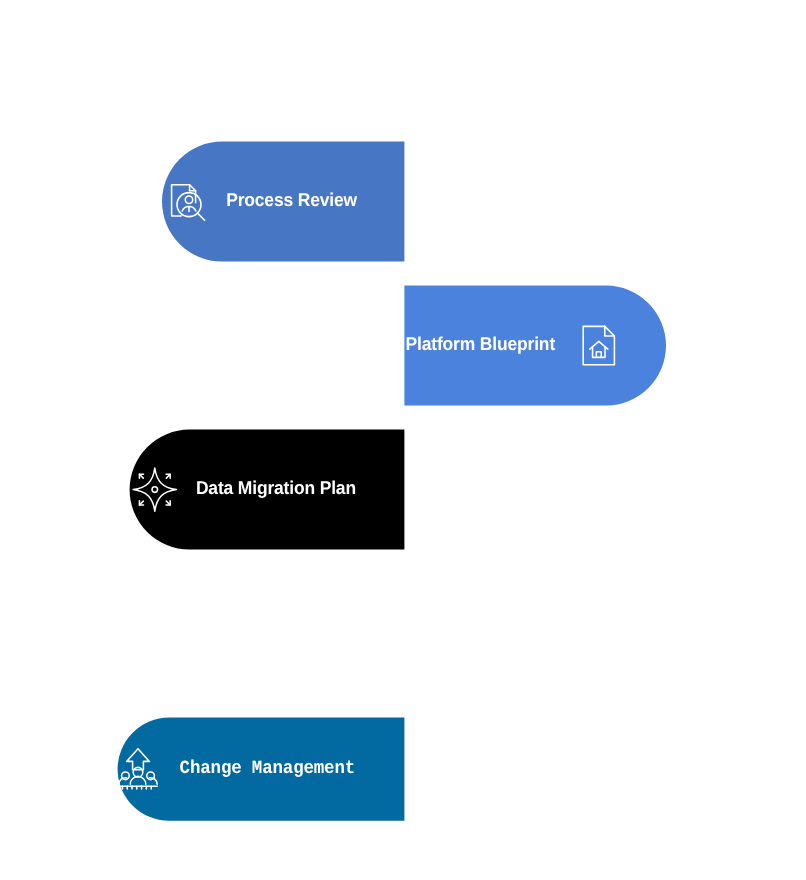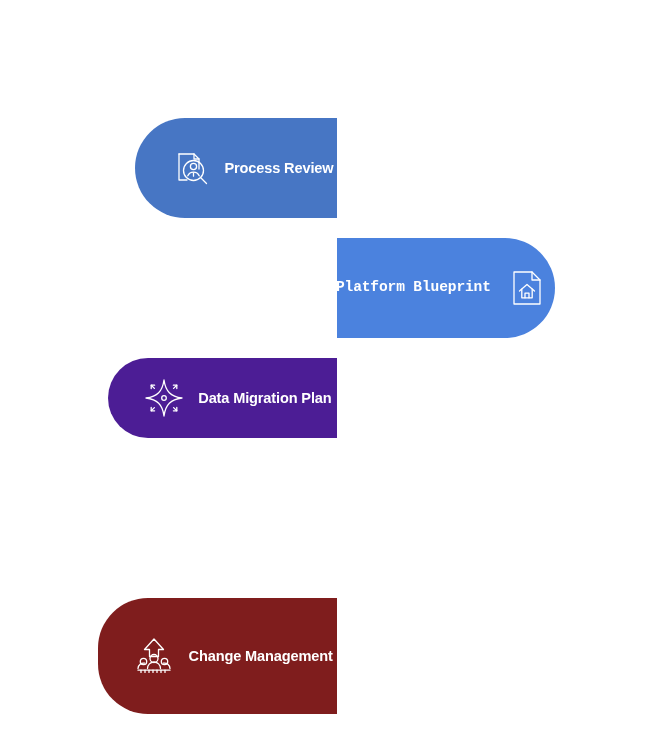--- a/index.html
+++ b/index.html
@@ -20,33 +20,32 @@
     background: #ffffff;
   }
   .stage-bar {
     position: absolute;
     height: 100px;
     display: flex;
     align-items: center;
     box-sizing: border-box;
   }
   .stage-bar.side-left {
-    justify-content: space-between;
+    justify-content: flex-end;
     border-top-left-radius: 50px;
     border-bottom-left-radius: 50px;
     padding-right: 28px;
     padding-left: 34px;
   }
   .stage-bar.side-right {
-    justify-content: center;
+    justify-content: flex-end;
     border-top-right-radius: 50px;
     border-bottom-right-radius: 50px;
     padding-left: 14px;
     padding-right: 34px;
-    font-family: Liberation Mono, monospace;
   }
   .stage-label {
     color: #ffffff;
     font-size: 15.5px;
     font-weight: bold;
     letter-spacing: -0.15px;
     white-space: nowrap;
     line-height: 1;
     font-stretch: condensed;
     transform: scaleX(0.94);
@@ -95,41 +94,41 @@
       <svg viewBox="0 0 44 44" fill="none" stroke="#ffffff" stroke-width="1.3" stroke-linecap="round" stroke-linejoin="round">
         <path d="M9 6 h18 l8 8 v24 h-26 z"></path>
         <path d="M27 6 v8 h8"></path>
         <path d="M14.5 25 L22 18.5 L29.5 25"></path>
         <path d="M16.8 23.2 v8.6 h10.4 v-8.6"></path>
         <path d="M20 31.8 v-4.6 h4 v4.6"></path>
       </svg>
     </span>
   </div>
 
-  <div class="stage-bar side-left" id="bar-2" style="left: 108px; top: 358px; width: 229px; height: 80px; background: #4c1d95;">
+  <div class="stage-bar side-left" id="bar-2" style="left: 108px; top: 358px; width: 229px; height: 100px; background: #000000;">
     <span class="stage-icon">
       <svg viewBox="0 0 44 44" fill="none" stroke="#ffffff" stroke-width="1.3" stroke-linecap="round" stroke-linejoin="round">
         <path d="M22 4 C23.6 15.4 28.6 20.4 40 22 C28.6 23.6 23.6 28.6 22 40
                  C20.4 28.6 15.4 23.6 4 22 C15.4 20.4 20.4 15.4 22 4 Z"></path>
         <circle cx="22" cy="22" r="2.3"></circle>
         <path d="M12.4 12.4 L9.2 9.2"></path>
         <path d="M9.2 12.6 L9.2 9.2 L12.6 9.2"></path>
         <path d="M31.6 12.4 L34.8 9.2"></path>
         <path d="M31.4 9.2 L34.8 9.2 L34.8 12.6"></path>
         <path d="M12.4 31.6 L9.2 34.8"></path>
         <path d="M9.2 31.4 L9.2 34.8 L12.6 34.8"></path>
         <path d="M31.6 31.6 L34.8 34.8"></path>
         <path d="M31.4 34.8 L34.8 34.8 L34.8 31.4"></path>
       </svg>
     </span>
     <span class="stage-label">Data Migration Plan</span>
   </div>
 
 
-  <div class="stage-bar side-left" id="bar-4" style="left: 98px; top: 598px; width: 239px; height: 116px; background: #7f1d1d;">
+  <div class="stage-bar side-left" id="bar-4" style="left: 98px; top: 598px; width: 239px; height: 86px; background: #0369a1; font-family: Liberation Mono, monospace;">
     <span class="stage-icon">
       <svg viewBox="0 0 44 44" fill="none" stroke="#ffffff" stroke-width="1.3" stroke-linecap="round" stroke-linejoin="round">
         <path d="M22 5 L31.5 15.5 h-5 v7 h-9 v-7 h-5 z"></path>
         <circle cx="22" cy="24.5" r="4"></circle>
         <path d="M15.5 34.5 a6.5 6.5 0 0 1 13 0"></path>
         <circle cx="11.5" cy="27.5" r="3.2"></circle>
         <path d="M6 34.5 a5.6 5.6 0 0 1 6.6 -5.3"></path>
         <circle cx="32.5" cy="27.5" r="3.2"></circle>
         <path d="M38 34.5 a5.6 5.6 0 0 0 -6.6 -5.3"></path>
         <path d="M6 36.2 h32"></path>

